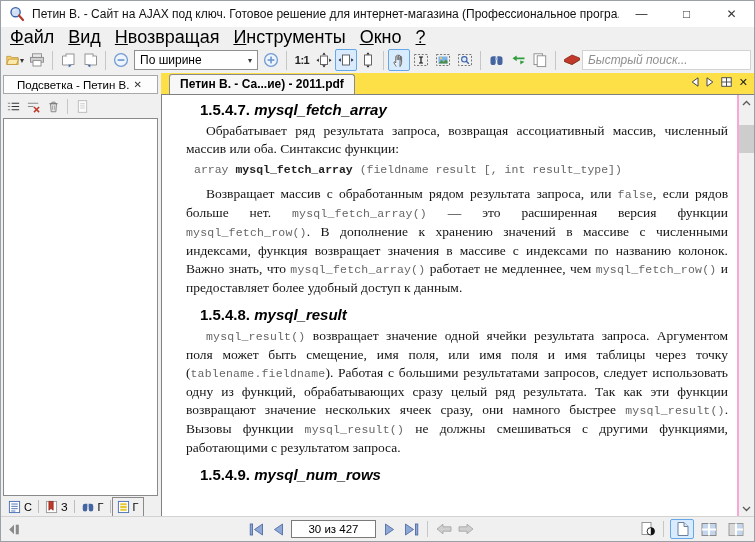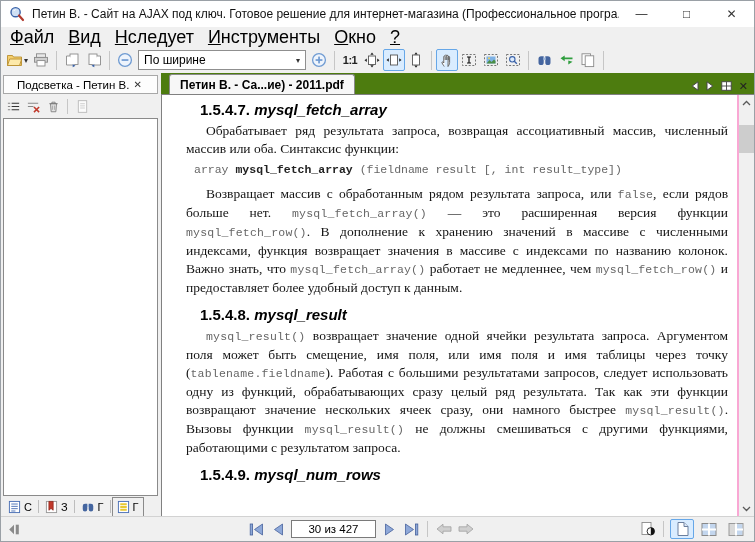--- a/index.html
+++ b/index.html
@@ -51,22 +51,22 @@
   .sb-list { position:absolute; left:2px; right:3px; top:45px; bottom:20px; background:#fff;
     border:1px solid #8a8a8a; }
   .sb-tabs { position:absolute; left:2px; right:0; bottom:0; height:20px; display:flex;
     align-items:flex-end; font-size:11px; }
   .sb-tab { height:19px; display:flex; align-items:center; gap:3px; padding:0 4px;
     border:1px solid transparent; border-bottom:none; }
   .sb-tab.active { background:#f0f0f0; border-color:#8a8a8a; }
   .sb-tab-sep { width:1px; height:13px; background:#bdbdbd; margin:0 1px 3px; }
   
   .docarea { position:absolute; left:160px; top:72px; right:0; bottom:25px; }
-  .tabbar { position:absolute; left:0; top:0; right:0; height:21px; background:#4d7c0f;
-    display:flex; align-items:flex-end; }
+  .tabbar { position:absolute; left:0; top:0; right:0; height:21px; background:#fde047;
+    display:flex; align-items:center; }
   .doc-tab { margin-left:8px; height:20px; padding:0 10px; background:#f7f7f7;
     border:1px solid #8a8a8a; border-bottom:none; border-radius:3px 3px 0 0;
     font-size:12px; font-weight:bold; display:flex; align-items:center; }
   .tabbar-right { margin-left:auto; display:flex; align-items:center; gap:7px; padding:0 6px 3px 0; }
   .tabbar-right .tb-ico { display:flex; align-items:center; }
   .tabbar-right .x { font-size:11px; color:#222; line-height:10px; }
   .docview { position:absolute; left:0; top:21px; right:0; bottom:0; background:#fff;
     border-left:1px solid #808080; border-top:1px solid #808080; }
   .page { position:absolute; left:0; top:0; right:15px; bottom:0; background:#fff;
     border-right:2px solid #f9a8d4; overflow:hidden; padding:6px 9px 0 24px;
@@ -119,21 +119,21 @@
     </svg>
     <div class="title-text">Петин В. - Сайт на AJAX под ключ. Готовое решение для интернет-магазина (Профессиональное програ...</div>
     <div class="wctl">—</div>
     <div class="wctl">□</div>
     <div class="wctl close">✕</div>
   </div>
 
   <div class="menubar">
     <div class="menu-item"><span class="hot">Ф</span><span>айл</span></div>
     <div class="menu-item"><span class="hot">В</span><span>ид</span></div>
-    <div class="menu-item"><span class="hot">Н</span><span>следует</span></div>
+    <div class="menu-item"><span class="hot">Н</span><span>возвращая</span></div>
     <div class="menu-item"><span class="hot">И</span><span>нструменты</span></div>
     <div class="menu-item"><span class="hot">О</span><span>кно</span></div>
     <div class="menu-item"><span class="hot">?</span><span></span></div>
   </div>
 
   <div class="toolbar">
     <div class="tbtn">
       <svg width="17" height="16" viewBox="0 0 16 16">
         <path d="M1 3.5h5l1 1.5h8v8.5H1z" fill="#f5cf6e" stroke="#b98e2f" stroke-width="0.9"></path>
         <path d="M3.2 7h12l-2.2 6.5H1z" fill="#fde9a9" stroke="#b98e2f" stroke-width="0.9"></path>
@@ -247,20 +247,27 @@
         <path d="M2 10.6h7.8v-2L14 9.7l-4.2 2.9v-2H2z" fill="#2f9e3e"></path>
       </svg>
     </div>
     <div class="tbtn">
       <svg width="16" height="16" viewBox="0 0 16 16">
         <rect x="2" y="1.8" width="8.5" height="10.8" fill="#fff" stroke="#8a8a8a" stroke-width="0.9"></rect>
         <rect x="5.2" y="3.8" width="8.5" height="10.8" fill="#fff" stroke="#8a8a8a" stroke-width="0.9"></rect>
       </svg>
     </div>
     <div class="sep"></div>
+    <div class="qsearch">
+      <svg width="20" height="16" viewBox="0 0 18 16">
+        <path d="M1.5 9.5 9 5l7.5 3-7.5 4.5z" fill="#b5d27f" stroke="#6a8f3c" stroke-width="0.8"></path>
+        <path d="M1.5 7.5 9 3l7.5 3v2L9 12.5l-7.5-3z" fill="#c0392b" stroke="#8e2418" stroke-width="0.8"></path>
+      </svg>
+      <input type="text" placeholder="Быстрый поиск..." style="">
+    </div>
   </div>
 
   <div class="sidebar">
     <div class="sb-header">
       <span class="t">Подсветка - Петин В. -</span>
       <span class="x">✕</span>
     </div>
     <div class="sb-toolbar">
       <div class="sb-tb-btn">
         <svg width="15" height="15" viewBox="0 0 16 16">

